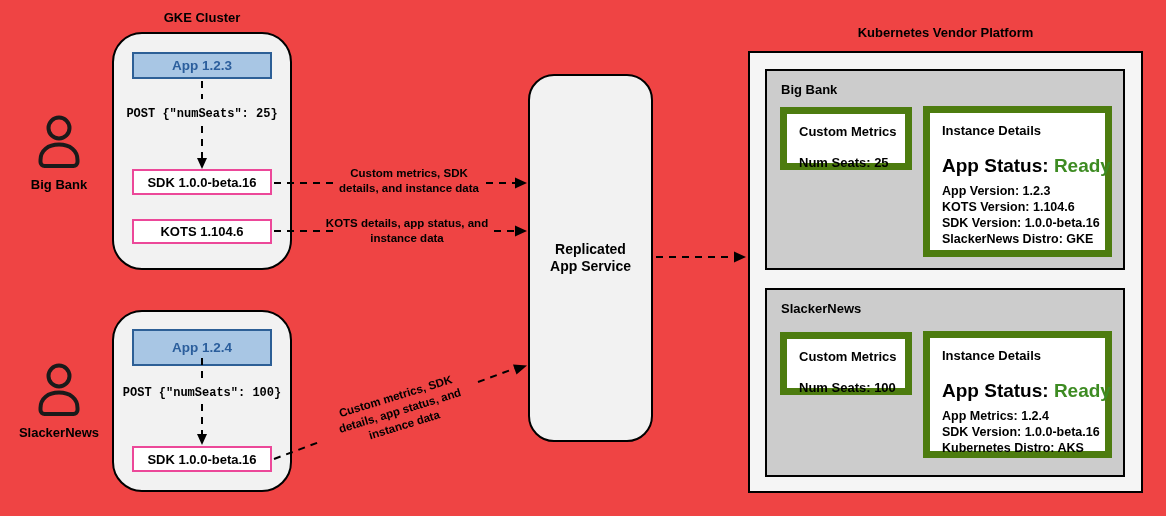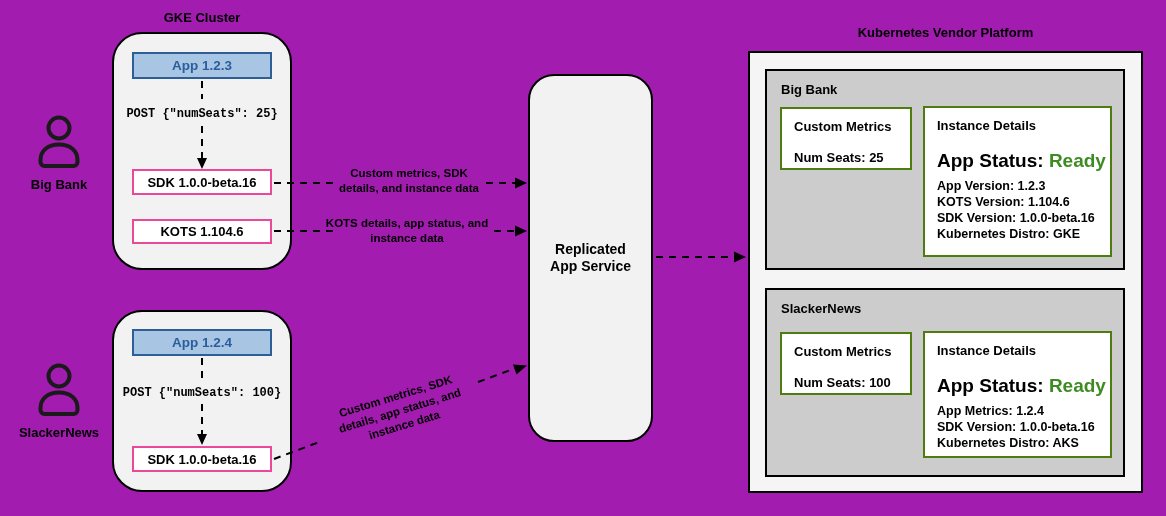--- a/index.html
+++ b/index.html
@@ -1,18 +1,18 @@
 <!DOCTYPE html>
 <html><head>
 <meta charset="utf-8">
 <style>
   html,body { margin:0; padding:0; background:#fff; }
   * { box-sizing:border-box; }
   .canvas {
-    position:relative; width:1166px; height:516px; background:#a21caf;
+    position:relative; width:1166px; height:516px; background:#ef4444;
     font-family:"Liberation Sans", sans-serif; color:#000; overflow:hidden;
   }
   .cluster {
     position:absolute; background:#f2f2f2; border:2px solid #000; border-radius:30px;
   }
   .cluster-title {
     position:absolute; font-weight:bold; font-size:13px; text-align:center;
   }
   .node {
     position:absolute; background:#fff; border:2px solid #ec4899;
@@ -52,21 +52,21 @@
     position:absolute; left:748px; top:25px; width:395px;
     font-weight:bold; font-size:13px; text-align:center;
   }
   .tenant {
     position:absolute; left:15px; width:360px; background:#cccccc; border:2px solid #000;
   }
   .tenant-name {
     position:absolute; left:14px; top:11px; font-weight:bold; font-size:13px;
   }
   .white-box {
-    position:absolute; background:#fff; border:2px solid #4d7c0f;
+    position:absolute; background:#fff; border:7px solid #4d7c0f;
   }
   .box-title { position:absolute; left:12px; top:10px; font-weight:bold; font-size:13px; white-space:nowrap; }
   .box-value { position:absolute; left:12px; top:41px; font-weight:bold; font-size:13px; white-space:nowrap; }
   .status-line { position:absolute; left:12px; top:42px; font-weight:bold; font-size:19px; white-space:nowrap; }
   .status-ready { color:#3d8b22; }
   .detail-lines { position:absolute; left:12px; top:70px; font-weight:bold; font-size:12.5px; line-height:16px; white-space:nowrap; }
   svg.connectors { position:absolute; left:0; top:0; pointer-events:none; }
   .person-svg { display:block; }
 </style>
 </head>
@@ -76,21 +76,21 @@
 
   <div class="cluster-title" style="left:112px; top:10px; width:180px;">GKE Cluster</div>
   <div class="cluster" style="left:112px; top:32px; width:180px; height:238px;">
     <div class="node app-node" style="left: 18px; top: 18px; width: 140px; height: 27px; background: rgb(168, 198, 228); border-color: rgb(45, 95, 150); color: rgb(43, 94, 156);">App 1.2.3</div>
     <div class="post-text" style="top:73px;">POST {"numSeats": 25}</div>
     <div class="node" style="left:18px; top:135px; width:140px; height:26px;">SDK 1.0.0-beta.16</div>
     <div class="node" style="left:18px; top:185px; width:140px; height:25px;">KOTS 1.104.6</div>
   </div>
 
   <div class="cluster" style="left:112px; top:310px; width:180px; height:182px;">
-    <div class="node app-node" style="left: 18px; top: 17px; width: 140px; height: 27px; background: rgb(168, 198, 228); border-color: rgb(45, 95, 150); color: rgb(43, 94, 156);">App 1.2.4</div>
+    <div class="node app-node" style="left: 18px; top: 17px; width: 140px; height: 37px; background: rgb(168, 198, 228); border-color: rgb(45, 95, 150); color: rgb(43, 94, 156);">App 1.2.4</div>
     <div class="post-text" style="top:74px;">POST {"numSeats": 100}</div>
     <div class="node" style="left:18px; top:134px; width:140px; height:26px;">SDK 1.0.0-beta.16</div>
   </div>
 
   <div class="actor" style="left:33px; top:112px;">
     <svg class="person-svg" width="52" height="60" viewBox="0 0 52 60">
       <circle cx="26" cy="16" r="10.5" fill="none" stroke="#1a1a1a" stroke-width="4"></circle>
       <path d="M26 32.5 C37 32.5 44.5 38.5 44.5 48 L44.5 50 C44.5 52.2 42.7 54 40.5 54 L11.5 54 C9.3 54 7.5 52.2 7.5 50 L7.5 48 C7.5 38.5 15 32.5 26 32.5 Z" fill="none" stroke="#1a1a1a" stroke-width="4"></path>
     </svg>
   </div>
@@ -154,21 +154,21 @@
         <div class="box-title">Custom Metrics</div>
         <div class="box-value">Num Seats: 25</div>
       </div>
       <div class="white-box" style="left:156px; top:35px; width:189px; height:151px;">
         <div class="box-title">Instance Details</div>
         <div class="status-line"><span>App Status: </span><span class="status-ready" style="color: rgb(61, 139, 34);">Ready</span></div>
         <div class="detail-lines">
           <div>App Version: 1.2.3</div>
           <div>KOTS Version: 1.104.6</div>
           <div>SDK Version: 1.0.0-beta.16</div>
-          <div>Kubernetes Distro: GKE</div>
+          <div>SlackerNews Distro: GKE</div>
         </div>
       </div>
     </div>
 
     <div class="tenant" style="top:235px; height:189px;">
       <div class="tenant-name">SlackerNews</div>
       <div class="white-box" style="left:13px; top:42px; width:132px; height:63px;">
         <div class="box-title">Custom Metrics</div>
         <div class="box-value">Num Seats: 100</div>
       </div>

